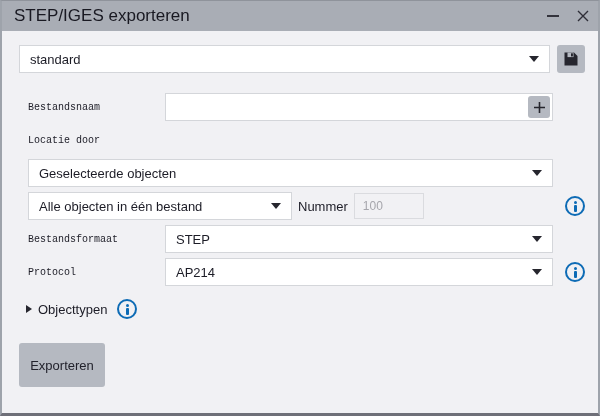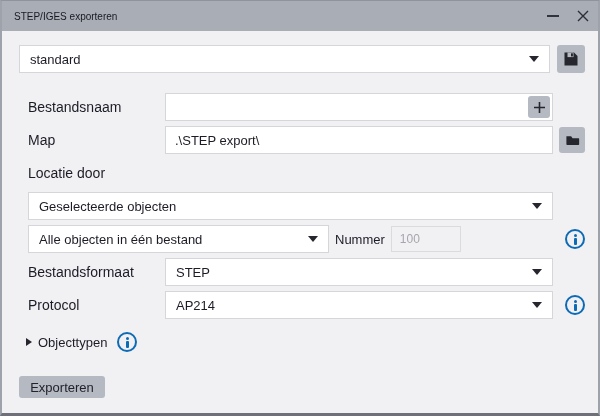--- a/index.html
+++ b/index.html
@@ -16,21 +16,21 @@
     position: relative;
     overflow: hidden;
   }
 
   
   .titlebar {
     height: 30px; background: #a9adb5;
     display: flex; align-items: center;
     padding-left: 12px;
   }
-  .titlebar-title { font-size: 10px; color: #191922; flex: 1; }
+  .titlebar-title { font-size: 17px; color: #191922; flex: 1; }
   .tb-btn {
     width: 30px; height: 30px;
     display: flex; align-items: center; justify-content: center;
     cursor: default;
   }
   .min-glyph { width: 12px; height: 2px; background: #33333c; }
 
   
   .preset-row {
     display: flex; align-items: center;
@@ -56,21 +56,21 @@
     display: flex; align-items: center; justify-content: center;
     cursor: default;
   }
 
   
   .form { margin-top: 20px; }
   .row {
     display: flex; align-items: center;
     height: 28px; margin: 0 13px 5px 26px;
   }
-  .row-label { width: 137px; flex: none; font-size: 14px; }
+  .row-label { width: 137px; flex: none; font-size: 10px; font-family: Liberation Mono, monospace; }
   .field-area { flex: 1; display: flex; align-items: center; height: 28px; min-width: 0; }
   .icon-slot {
     width: 32px; flex: none; height: 28px;
     display: flex; align-items: center; justify-content: flex-end;
   }
 
   .text-input {
     width: 100%; height: 28px;
     border: 1px solid #d4d6da; background: #ffffff;
     padding: 0 9px; font: 13px "Liberation Sans", sans-serif;
@@ -84,21 +84,21 @@
     display: flex; align-items: center; justify-content: center;
     cursor: default;
   }
   .sq-btn {
     width: 26px; height: 26px;
     background: #b5b9c1; border-radius: 3px;
     display: flex; align-items: center; justify-content: center;
     cursor: default;
   }
 
-  .combo-fixed { width: 301px; flex: none; }
+  .combo-fixed { width: 264px; flex: none; }
   .nummer-label { font-size: 13px; margin-left: 6px; flex: none; }
   .num-input {
     width: 70px; height: 26px; margin-left: 6px; flex: none;
     border: 1px solid #dadbdf; background: transparent;
     color: #a6a6ac; font: 12px "Liberation Sans", sans-serif;
     padding: 8px 8px; outline: none;
   }
 
   
   .info {
@@ -123,21 +123,21 @@
     border-left: 6px solid #26262e;
     margin-right: 6px;
   }
   .expander-label { font-size: 13px; text-align: right; }
   .expander-row .info { margin-left: 10px; }
 
   
   .export-btn {
     display: block;
     margin: 23px 0 0 17px;
-    width: 86px; height: 22px;
+    width: 86px; height: 44px;
     background: #b5b9c1; border: none; border-radius: 3px;
     font: 13px "Liberation Sans", sans-serif; color: #22222c;
     cursor: default;
   }
 </style>
 </head>
 <body>
 
 <div class="window">
 
@@ -177,33 +177,20 @@
           <div class="mini-btn">
             <svg width="13" height="13" viewBox="0 0 13 13">
               <path d="M6.5 1 V12 M1 6.5 H12" stroke="#26262e" stroke-width="1.6" fill="none"></path>
             </svg>
           </div>
         </div>
       </div>
       <div class="icon-slot"></div>
     </div>
 
-    <div class="row">
-      <span class="row-label">Map</span>
-      <div class="field-area">
-        <input class="text-input" type="text" value=".\STEP export\" style="">
-      </div>
-      <div class="icon-slot">
-        <div class="sq-btn">
-          <svg width="15" height="15" viewBox="0 0 16 16">
-            <path d="M1.5 3.5 h5 l1.6 2 h6.4 a0.6 0.6 0 0 1 0.6 0.6 V12 a0.8 0.8 0 0 1 -0.8 0.8 H2.3 A0.8 0.8 0 0 1 1.5 12 Z" fill="#26262e"></path>
-          </svg>
-        </div>
-      </div>
-    </div>
 
     <div class="row">
       <span class="row-label">Locatie door</span>
       <div class="icon-slot"></div>
     </div>
 
     <div class="row">
       <div class="field-area">
         <div class="combo">
           <span>Geselecteerde objecten</span>

